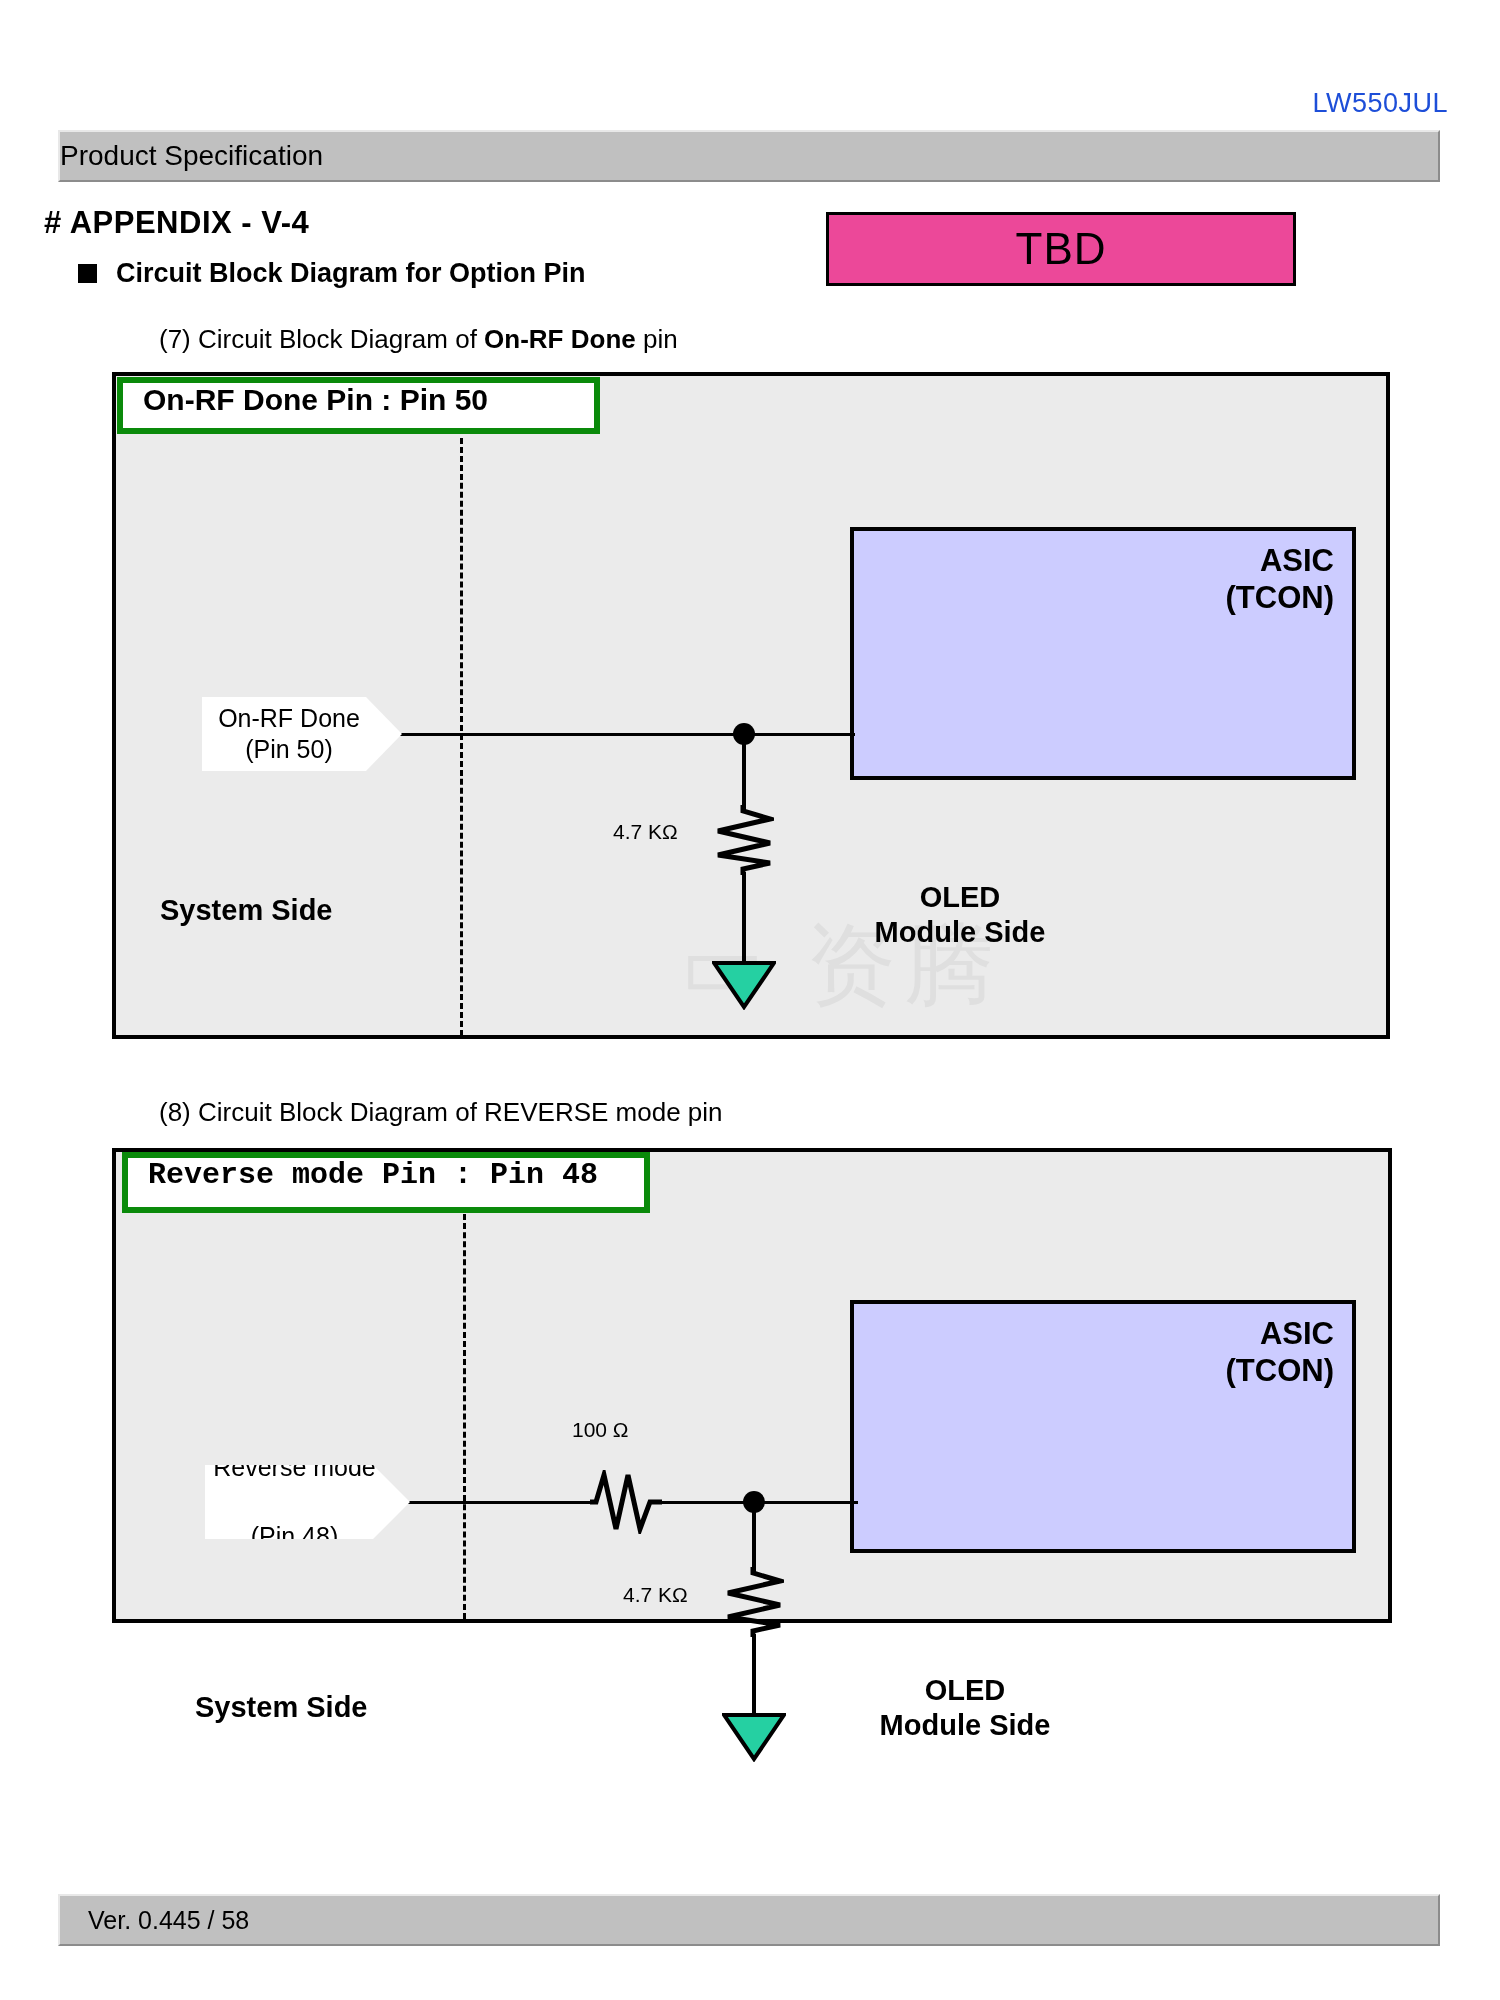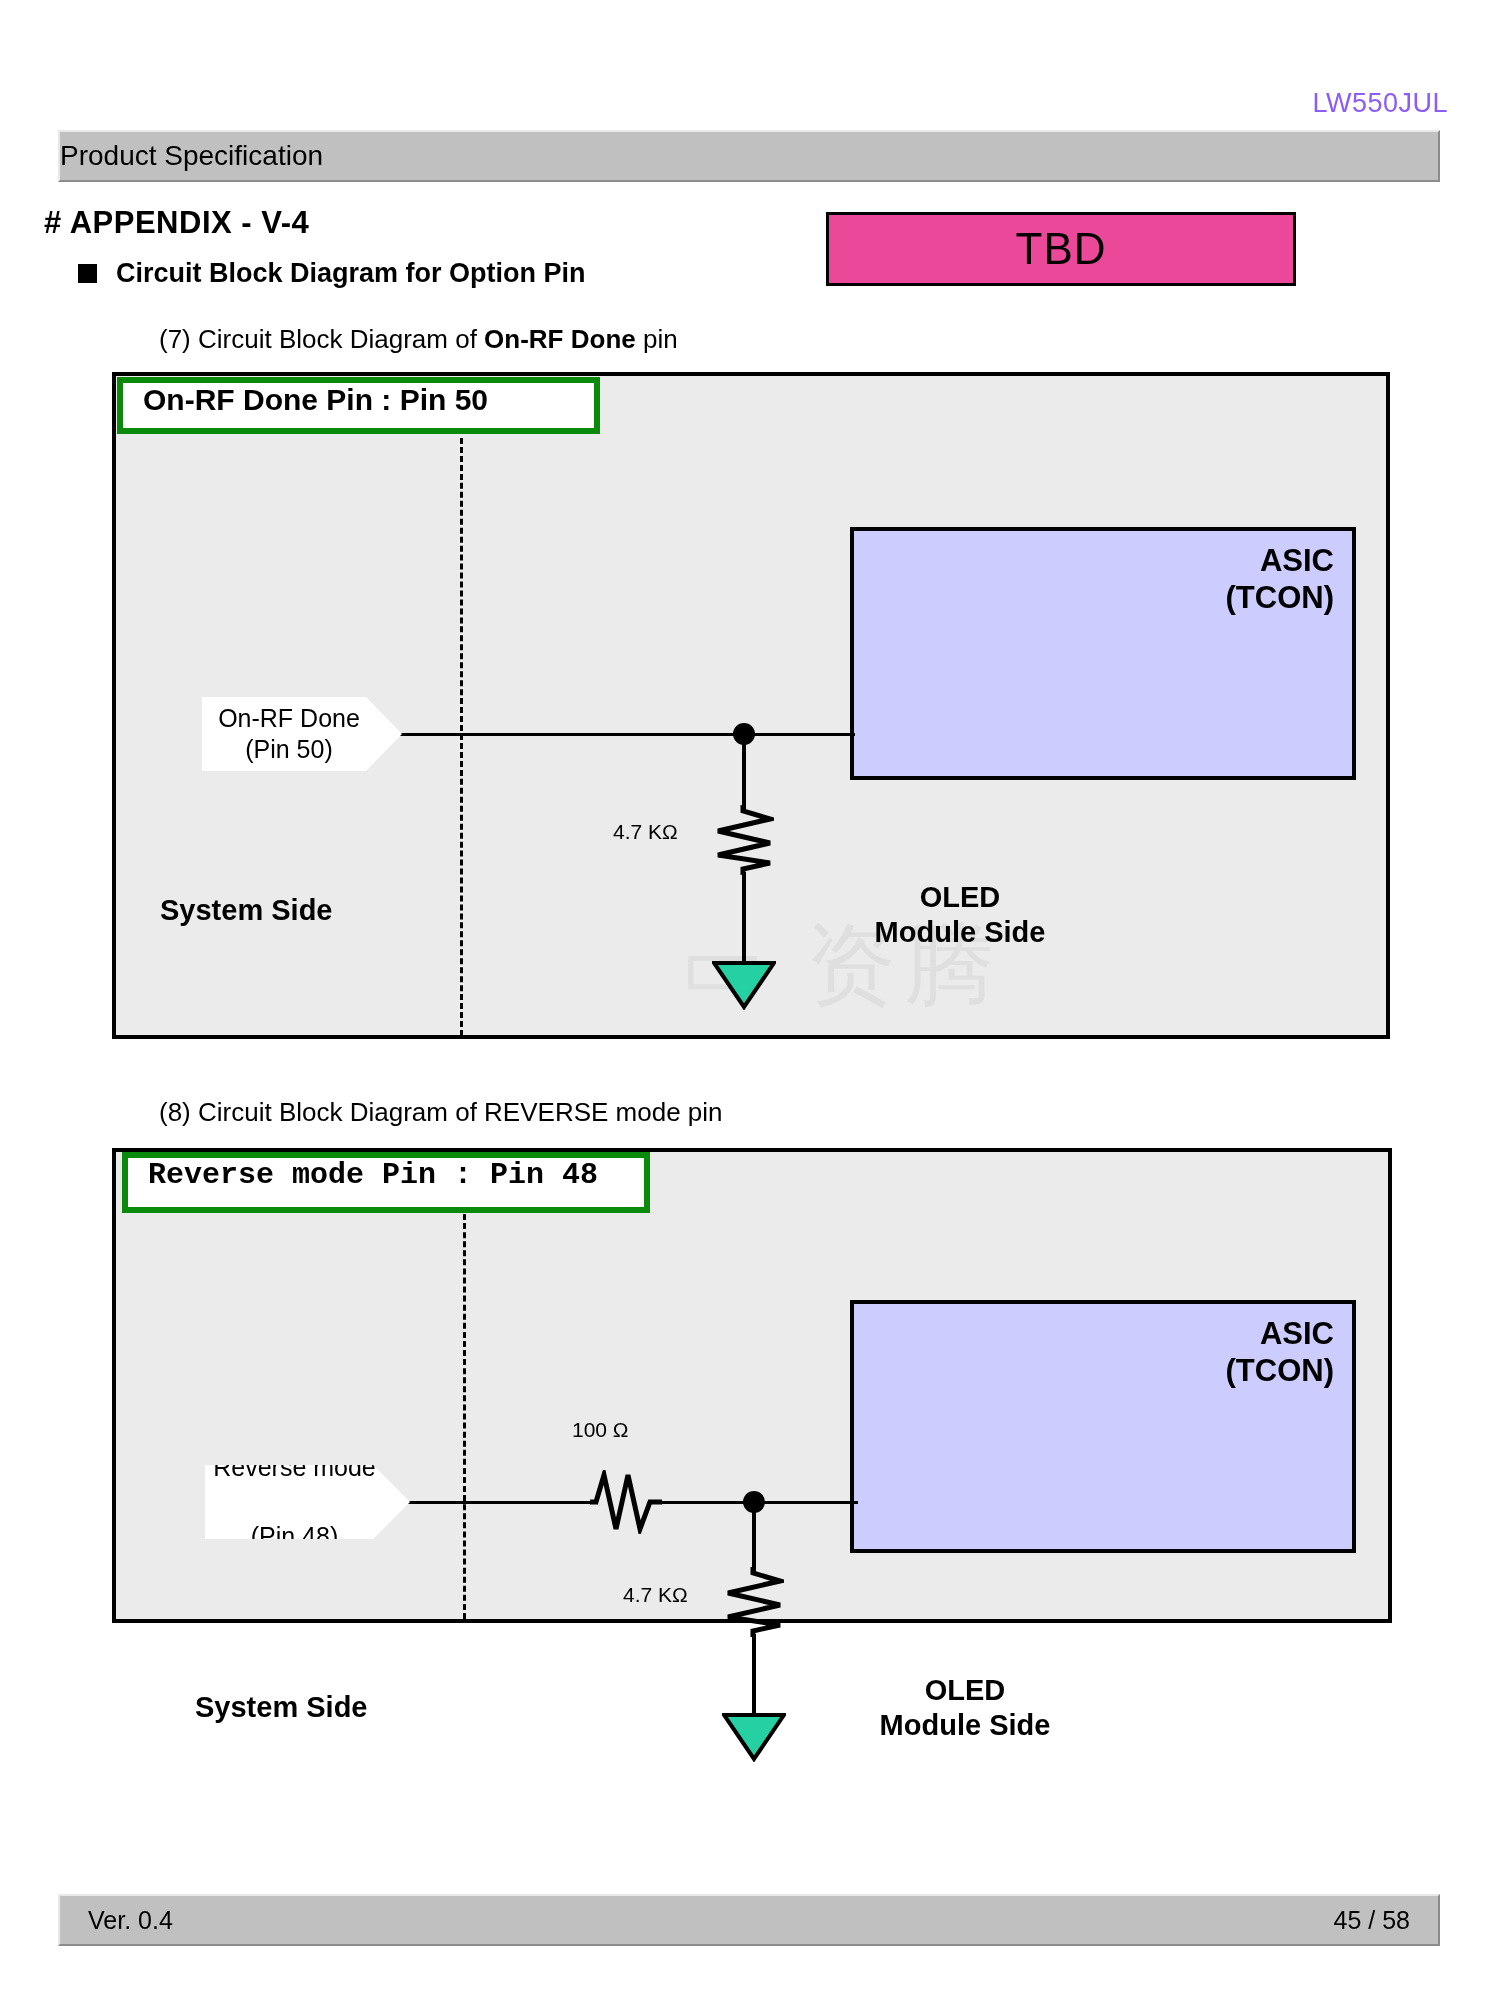--- a/index.html
+++ b/index.html
@@ -16,21 +16,21 @@
     overflow: hidden;
   }
 
   
   .model-code {
     position: absolute;
     top: 88px;
     right: 52px;
     font-size: 27px;
     letter-spacing: 0.5px;
-    color: #8b5cf6;
+    color: #1d4ed8;
     white-space: nowrap;
   }
   .spec-bar {
     position: absolute;
     left: 58px;
     top: 130px;
     width: 1382px;
     height: 52px;
     background: #c0c0c0;
     border-top: 2px solid #e8e8e8;
@@ -248,21 +248,20 @@
     width: 1382px;
     height: 52px;
     background: #c0c0c0;
     border-top: 2px solid #e8e8e8;
     border-left: 2px solid #e8e8e8;
     border-right: 2px solid #8c8c8c;
     border-bottom: 2px solid #8c8c8c;
     box-sizing: border-box;
     display: flex;
     align-items: center;
-    justify-content: space-between;
     padding: 0 28px;
   }
   .footer-bar span { font-size: 25px; }
 </style>
 </head>
 <body>
 
 <div class="model-code">LW550JUL</div>
 
 <div class="spec-bar">

